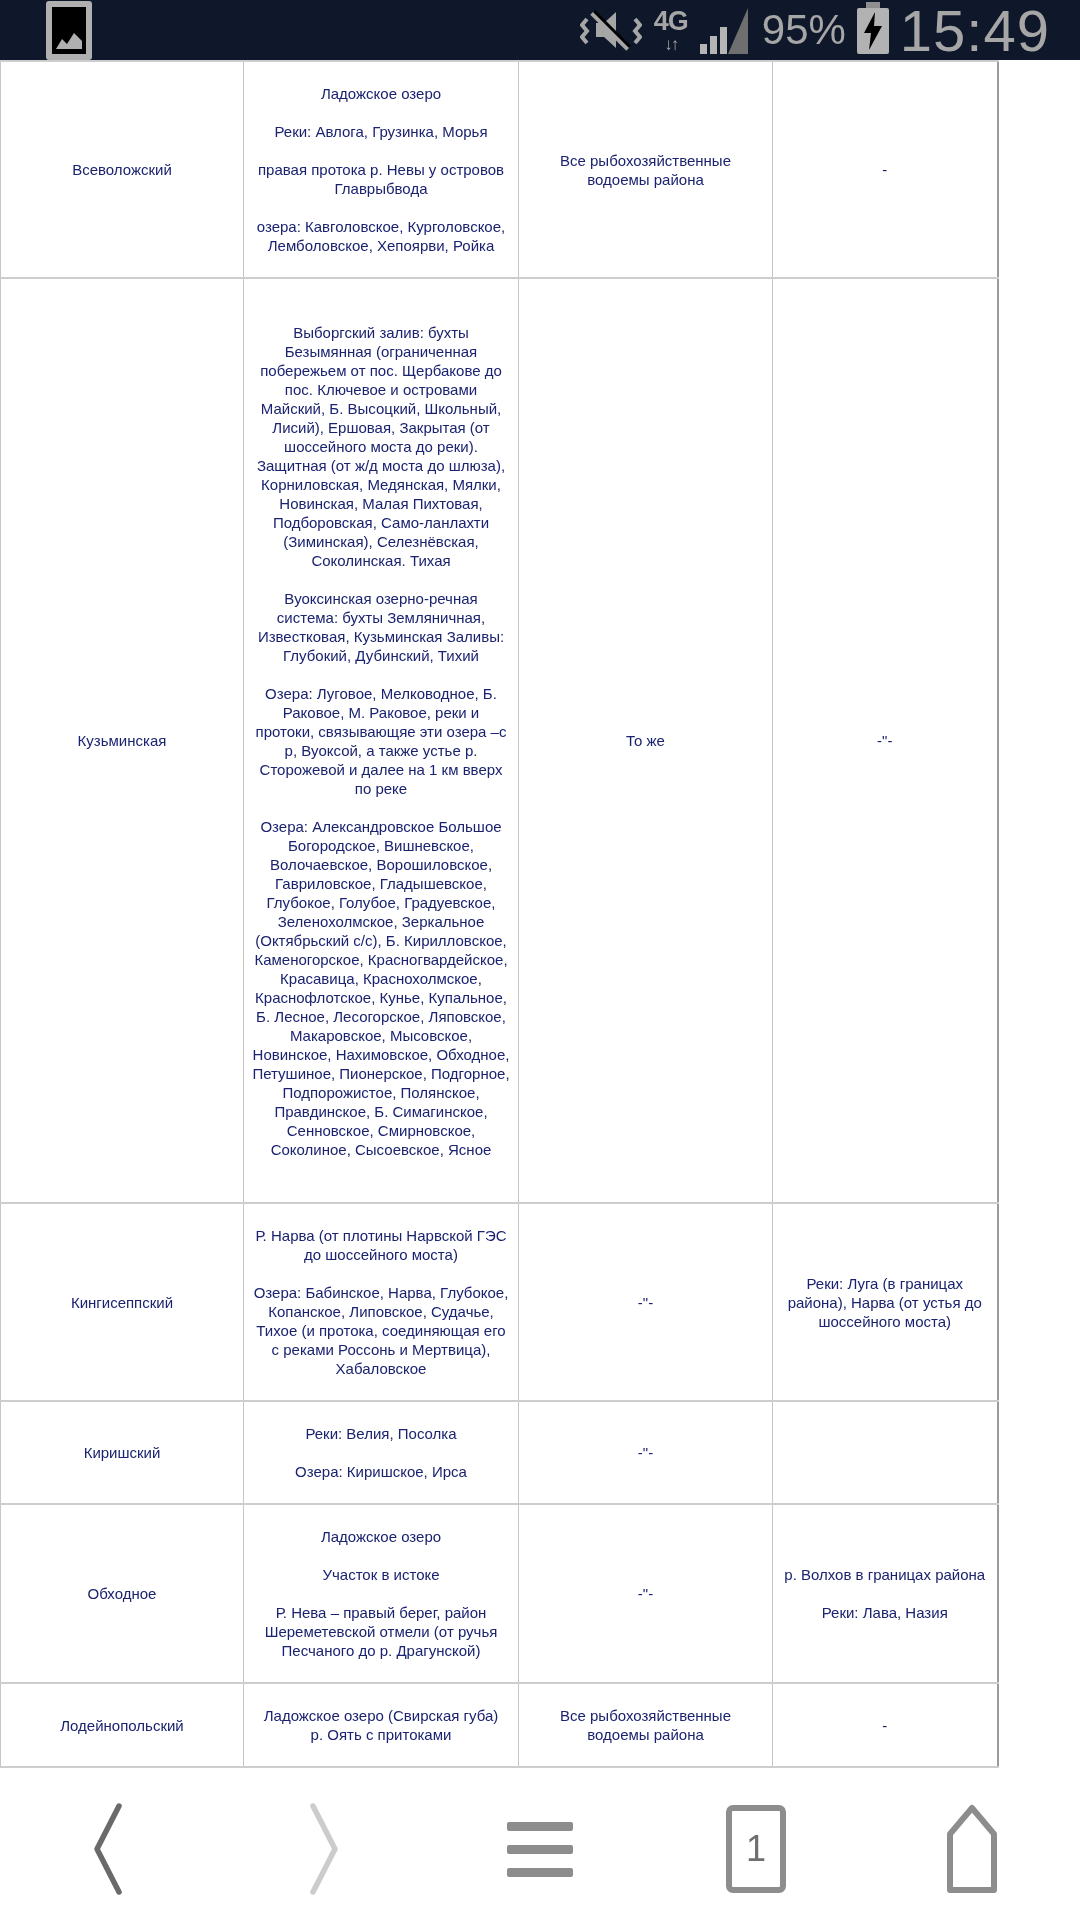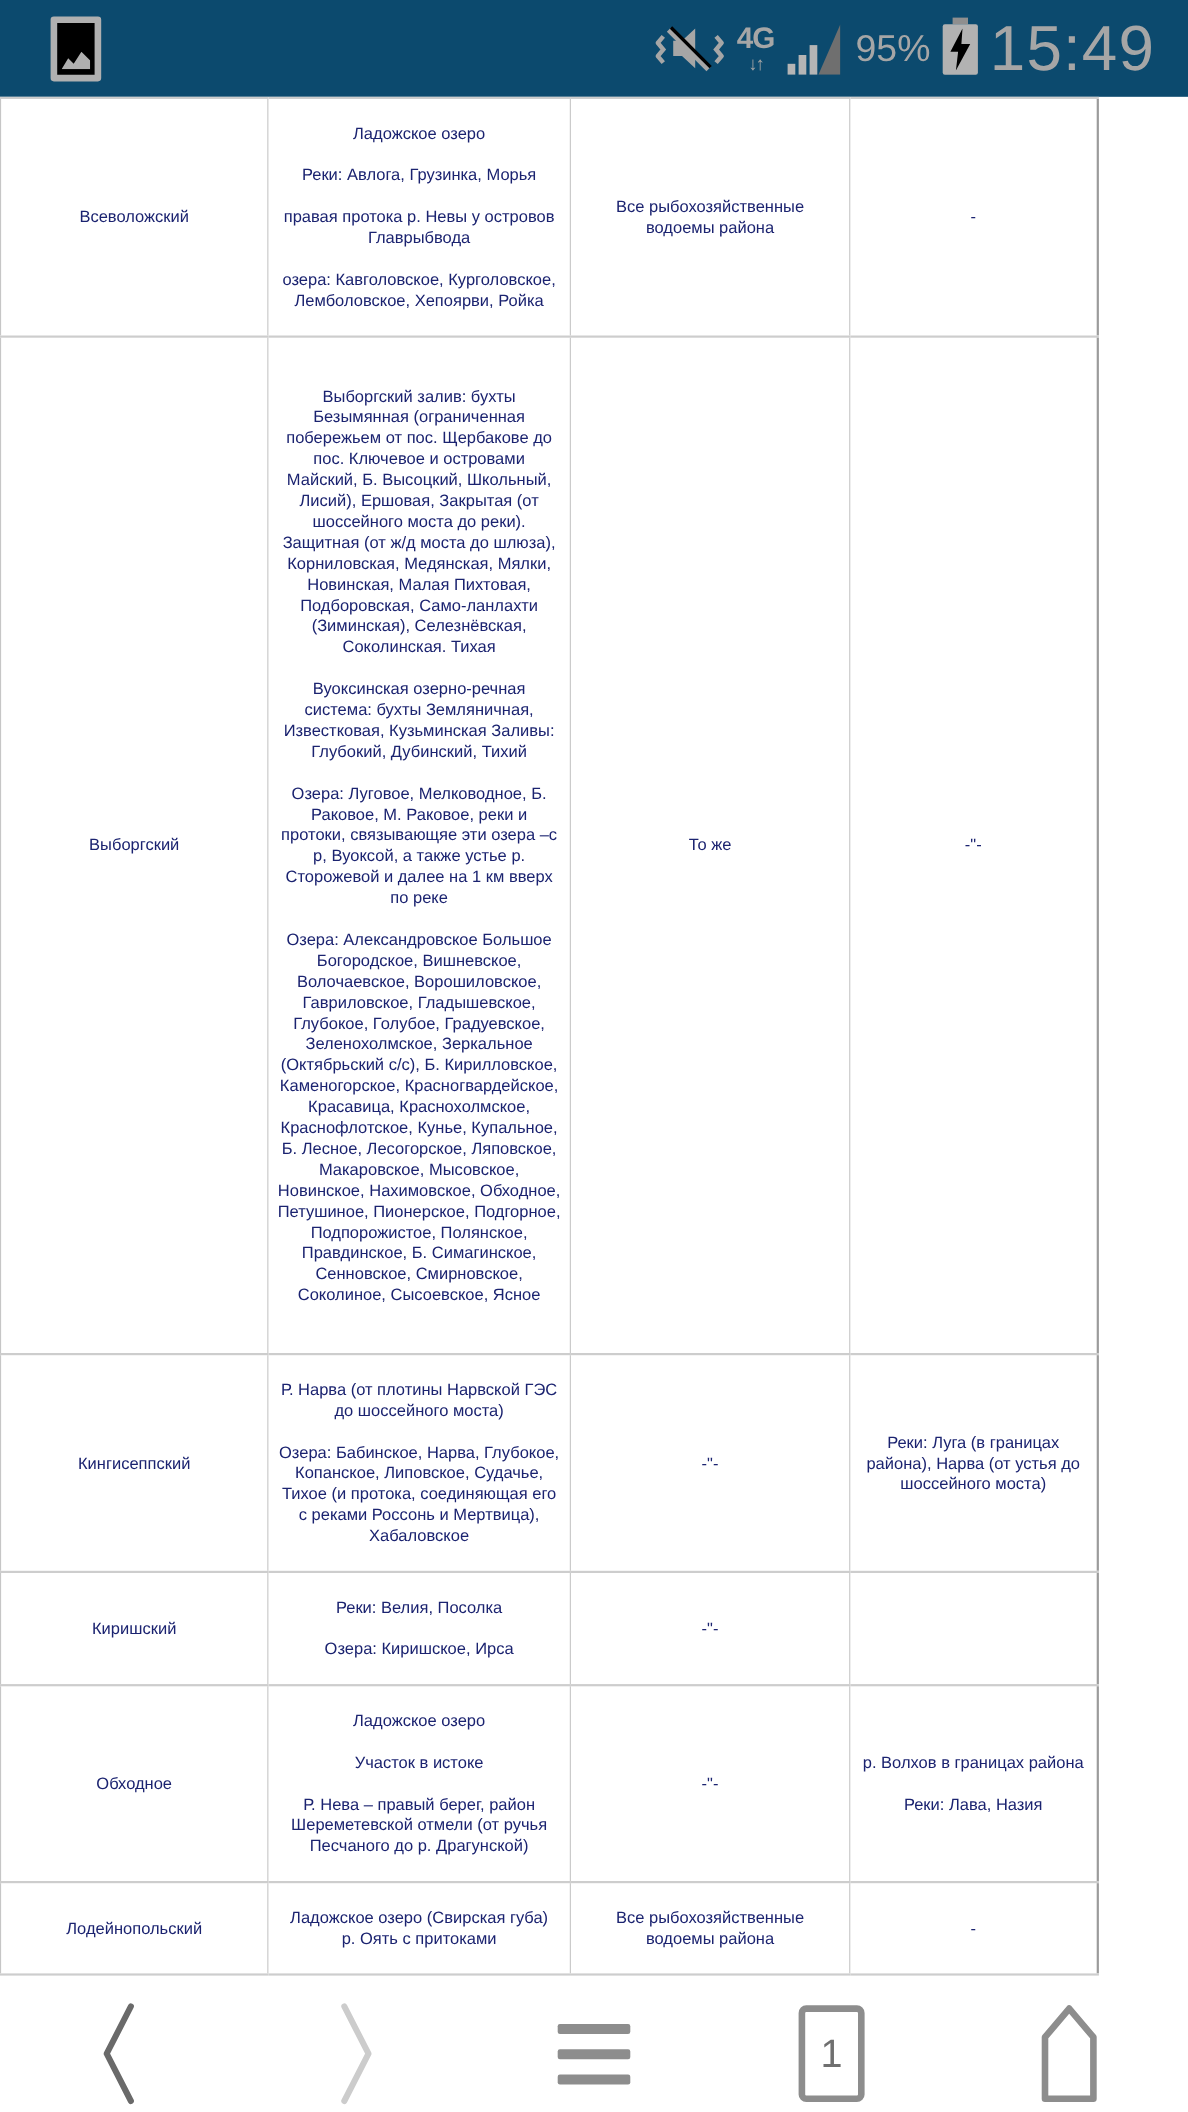--- a/index.html
+++ b/index.html
@@ -1,26 +1,26 @@
 <!DOCTYPE html>
 <html><head>
 <meta charset="utf-8">
 <style>
   html,body{margin:0;padding:0;}
   body{width:1080px;height:1920px;background:#ffffff;font-family:"Liberation Sans",sans-serif;overflow:hidden;display:flex;flex-direction:column;}
 
   
-  .statusbar{height:88px;background:#0c4a6e;display:flex;align-items:center;justify-content:space-between;flex:none;}
+  .statusbar{height:60px;background:#0f172a;display:flex;align-items:center;justify-content:space-between;flex:none;}
   .sb-left{display:flex;align-items:center;margin-left:46px;}
   .shot-icon{width:34px;height:42px;border:6px solid #b0b0b0;border-radius:3px;background:#000;display:flex;align-items:flex-end;justify-content:center;padding-bottom:5px;}
   .sb-right{display:flex;align-items:center;margin-right:30px;gap:10px;}
   .net4g{display:flex;flex-direction:column;align-items:center;line-height:1;margin-left:2px;}
   .net4g .g{font-size:27px;font-weight:bold;color:#a6a6a6;letter-spacing:-1px;}
   .net4g .arrows{font-size:17px;color:#a6a6a6;margin-top:1px;letter-spacing:-2px;}
-  .pct{font-size:34px;color:#a6a6a6;margin-left:4px;}
+  .pct{font-size:42px;color:#a6a6a6;margin-left:4px;}
   .battery{position:relative;width:34px;height:56px;display:flex;flex-direction:column;align-items:center;}
   .battery .tip{width:14px;height:6px;background:#8f8f8f;}
   .battery .bod{width:32px;height:46px;background:#b2b2b2;border-radius:2px;display:flex;align-items:center;justify-content:center;}
   .clock{font-size:58px;color:#a6a6a6;letter-spacing:1px;}
 
   
   .page{flex:1;position:relative;}
   table.regs{border-collapse:collapse;table-layout:fixed;width:997px;margin:0;}
   table.regs td{border-left:1px solid #c6c6c6;border-right:1px solid #c6c6c6;border-top:2px solid #cdcdcd;border-bottom:2px solid #cdcdcd;vertical-align:middle;text-align:center;color:#1b2370;font-size:15px;line-height:19px;padding:22px 8px;overflow:hidden;}
   table.regs{border-right:2px solid #9b9b9b;}
@@ -92,21 +92,21 @@
 
 Реки: Авлога, Грузинка, Морья
 
 правая протока р. Невы у островов Главрыбвода
 
 озера: Кавголовское, Курголовское, Лемболовское, Хепоярви, Ройка</td>
         <td class="pre">Все рыбохозяйственные водоемы района</td>
         <td class="pre">-</td>
       </tr>
       <tr style="height:925px;">
-        <td>Выборгский</td>
+        <td>Кузьминская</td>
         <td class="pre">Выборгский залив: бухты Безымянная (ограниченная побережьем от пос. Щербакове до пос. Ключевое и островами Майский, Б. Высоцкий, Школьный, Лисий), Ершовая, Закрытая (от шоссейного моста до реки). Защитная (от ж/д моста до шлюза), Корниловская, Медянская, Мялки, Новинская, Малая Пихтовая, Подборовская, Само-ланлахти (Зиминская), Селезнёвская, Соколинская. Тихая
 
 Вуоксинская озерно-речная система: бухты Земляничная, Известковая, Кузьминская Заливы: Глубокий, Дубинский, Тихий
 
 Озера: Луговое, Мелководное, Б. Раковое, М. Раковое, реки и протоки, связывающяе эти озера –с р, Вуоксой, а также устье р. Сторожевой и далее на 1 км вверх по реке
 
 Озера: Александровское Большое Богородское, Вишневское, Волочаевское, Ворошиловское, Гавриловское, Гладышевское, Глубокое, Голубое, Градуевское, Зеленохолмское, Зеркальное (Октябрьский с/с), Б. Кирилловское, Каменогорское, Красногвардейское, Красавица, Краснохолмское, Краснофлотское, Кунье, Купальное, Б. Лесное, Лесогорское, Ляповское, Макаровское, Мысовское, Новинское, Нахимовское, Обходное, Петушиное, Пионерское, Подгорное, Подпорожистое, Полянское, Правдинское, Б. Симагинское, Сенновское, Смирновское, Соколиное, Сысоевское, Ясное</td>
         <td class="pre">То же</td>
         <td class="pre">-"-</td>
       </tr>

